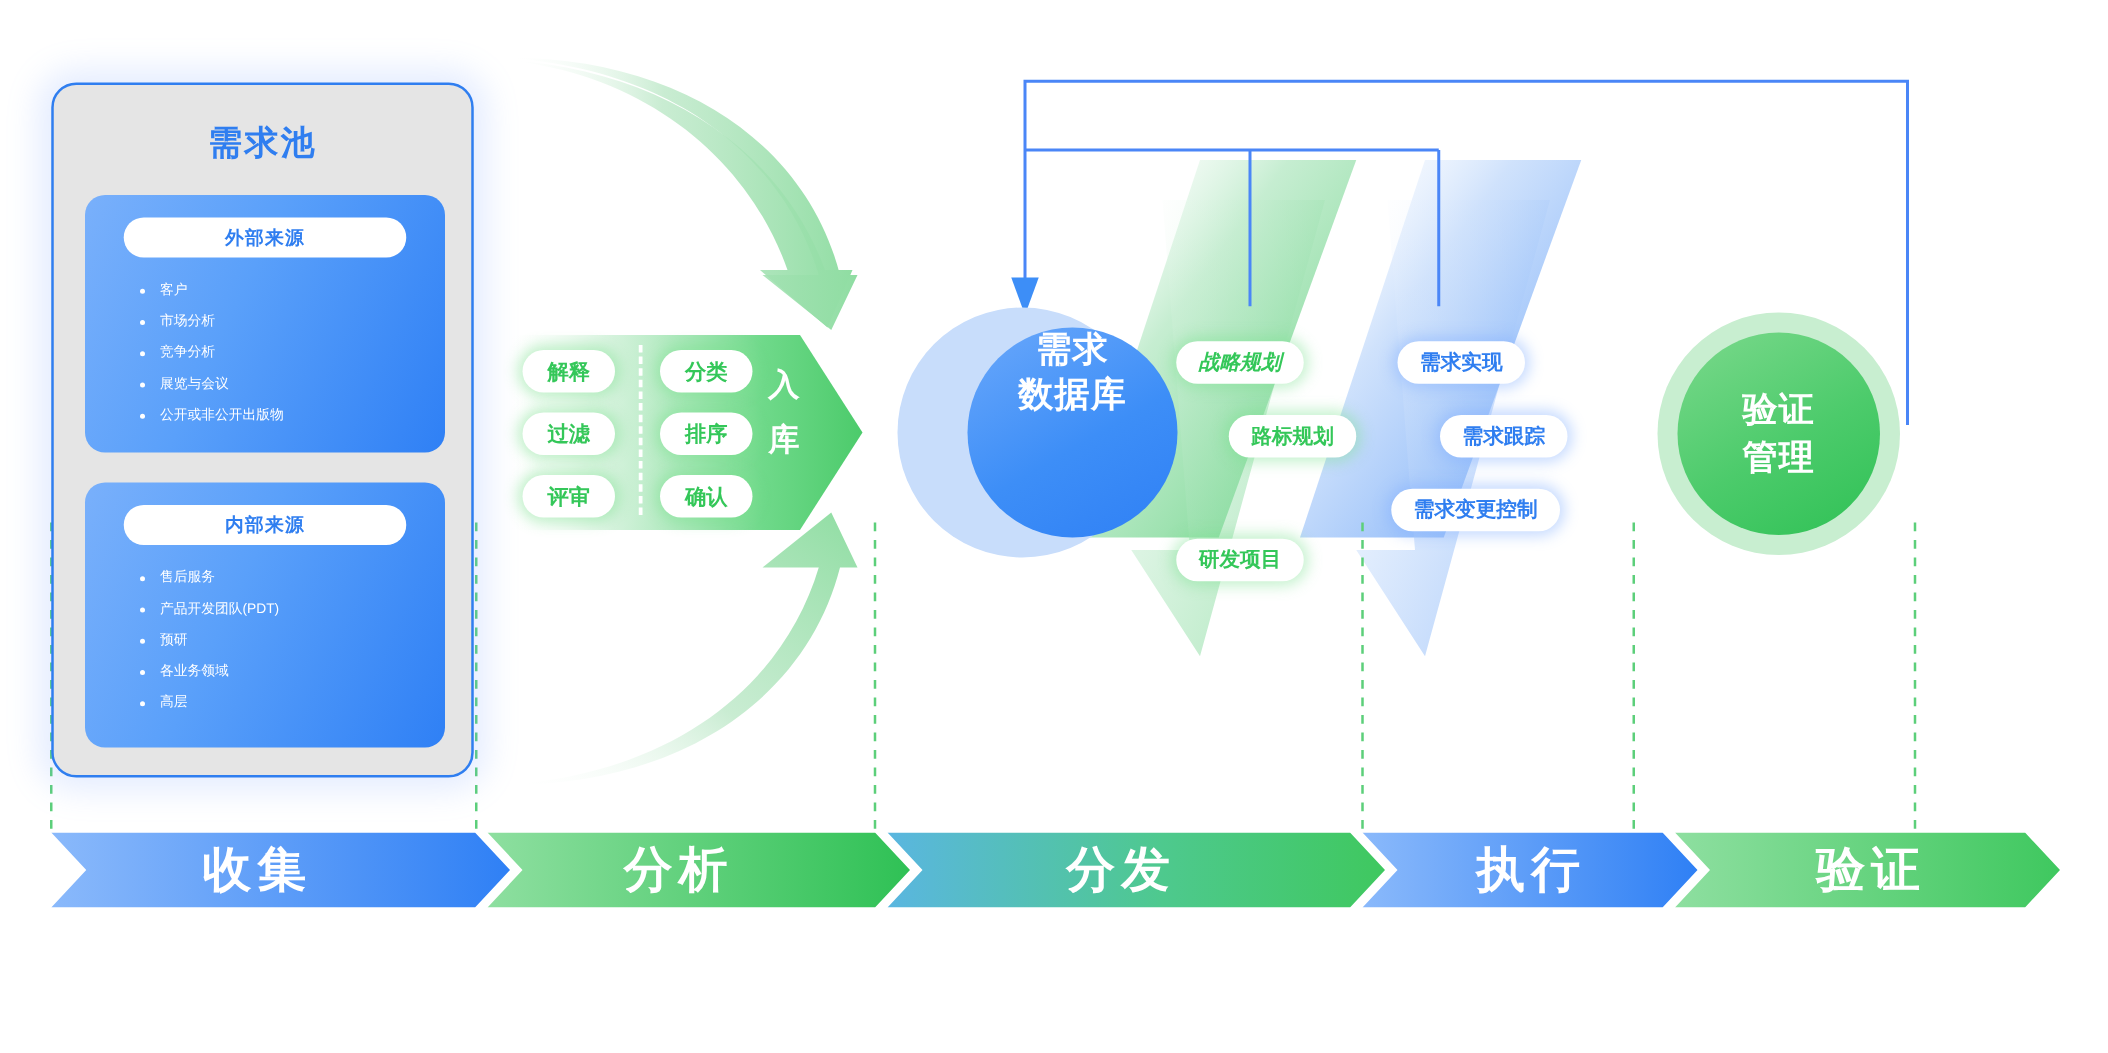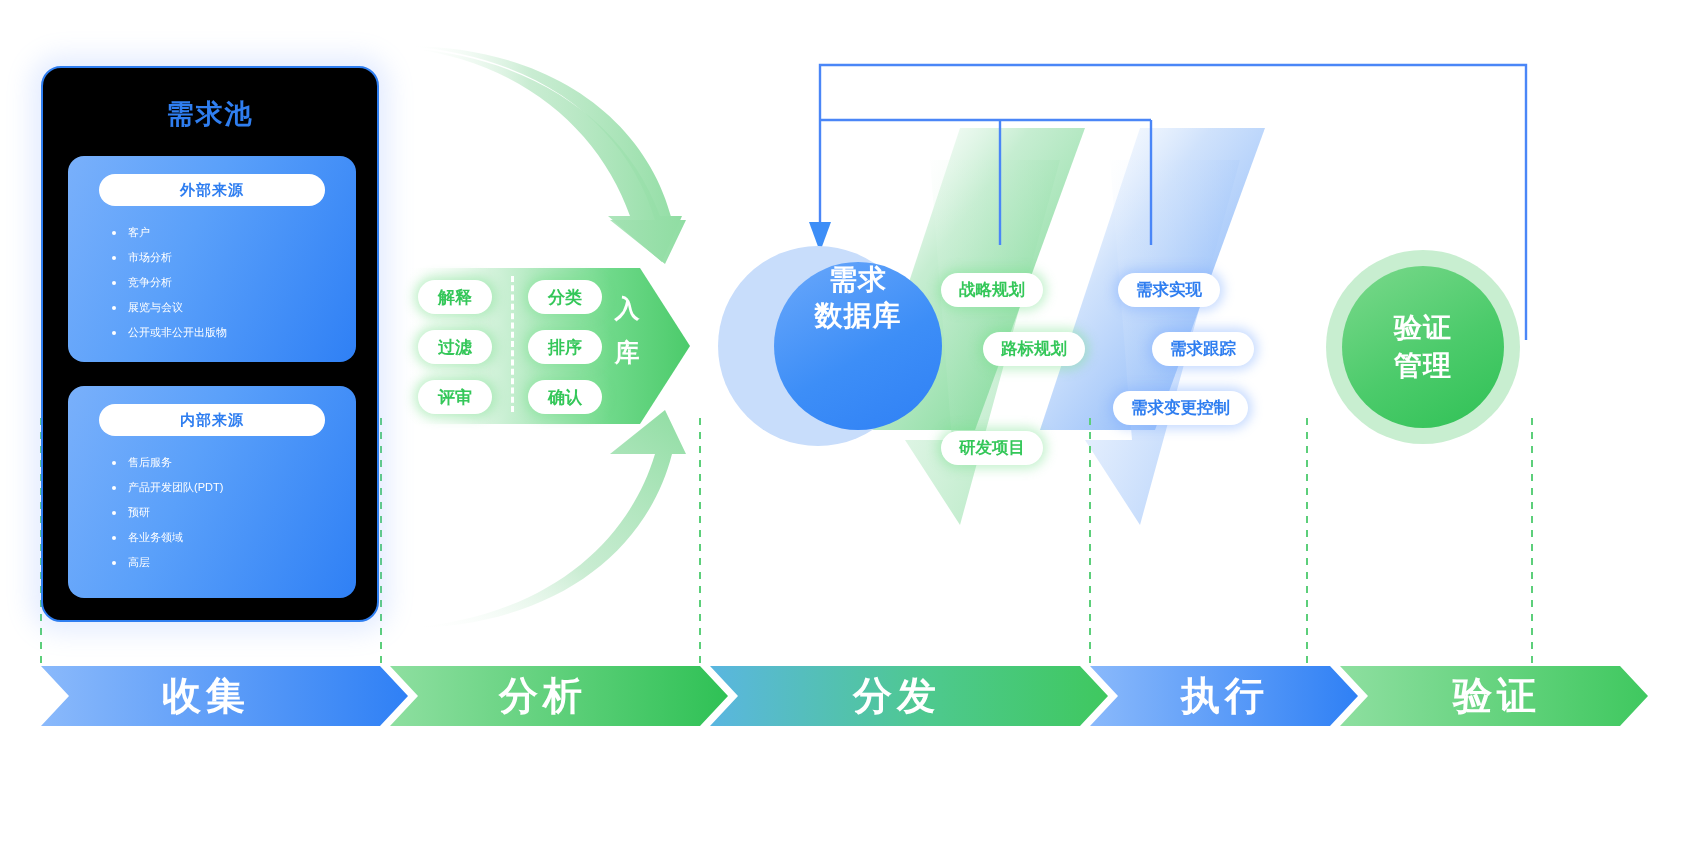--- a/index.html
+++ b/index.html
@@ -13,21 +13,21 @@
     height:842px;
     background:#ffffff;
     overflow:hidden;
   }
   .layer{position:absolute;left:0;top:0;width:1686px;height:842px;}
   svg.layer{pointer-events:none;}
 
   
   #pool-card{
     position:absolute;left:41px;top:66px;width:338px;height:556px;
-    background:#000000;
+    background:#e5e5e5;
     border:2px solid #2f7ef0;
     border-radius:20px;
     box-shadow:0 0 26px 10px rgba(120,160,255,.20);
     box-sizing:border-box;
   }
   #pool-title{
     position:absolute;left:0;top:28px;width:100%;
     text-align:center;
     font-size:27px;font-weight:bold;color:#2f7ef0;
     letter-spacing:2px;
@@ -117,21 +117,21 @@
   .tag{
     position:absolute;height:34px;
     border-radius:17px;background:#ffffff;
     display:flex;align-items:center;justify-content:center;
     font-size:16.5px;font-weight:bold;
     white-space:nowrap;padding:0 18px;box-sizing:border-box;
   }
   .tag-green{color:#34c759;box-shadow:0 0 11px 4px rgba(120,225,140,.42);}
   .tag-blue{color:#2f7ef0;box-shadow:0 0 11px 4px rgba(130,175,255,.45);}
 
-  #tag-g1{left:941px;top:273px;}
+  #tag-g1{left:941px;top:273px;font-style:italic;}
   #tag-g2{left:983px;top:332px;}
   #tag-g3{left:941px;top:391px;margin-top:40px;}
   #tag-b1{left:1118px;top:273px;}
   #tag-b2{left:1152px;top:332px;}
   #tag-b3{left:1113px;top:391px;}
 
   
   #stage-bar{position:absolute;left:0;top:666px;width:1686px;height:60px;}
   .stage-label{
     position:absolute;top:666px;height:60px;

